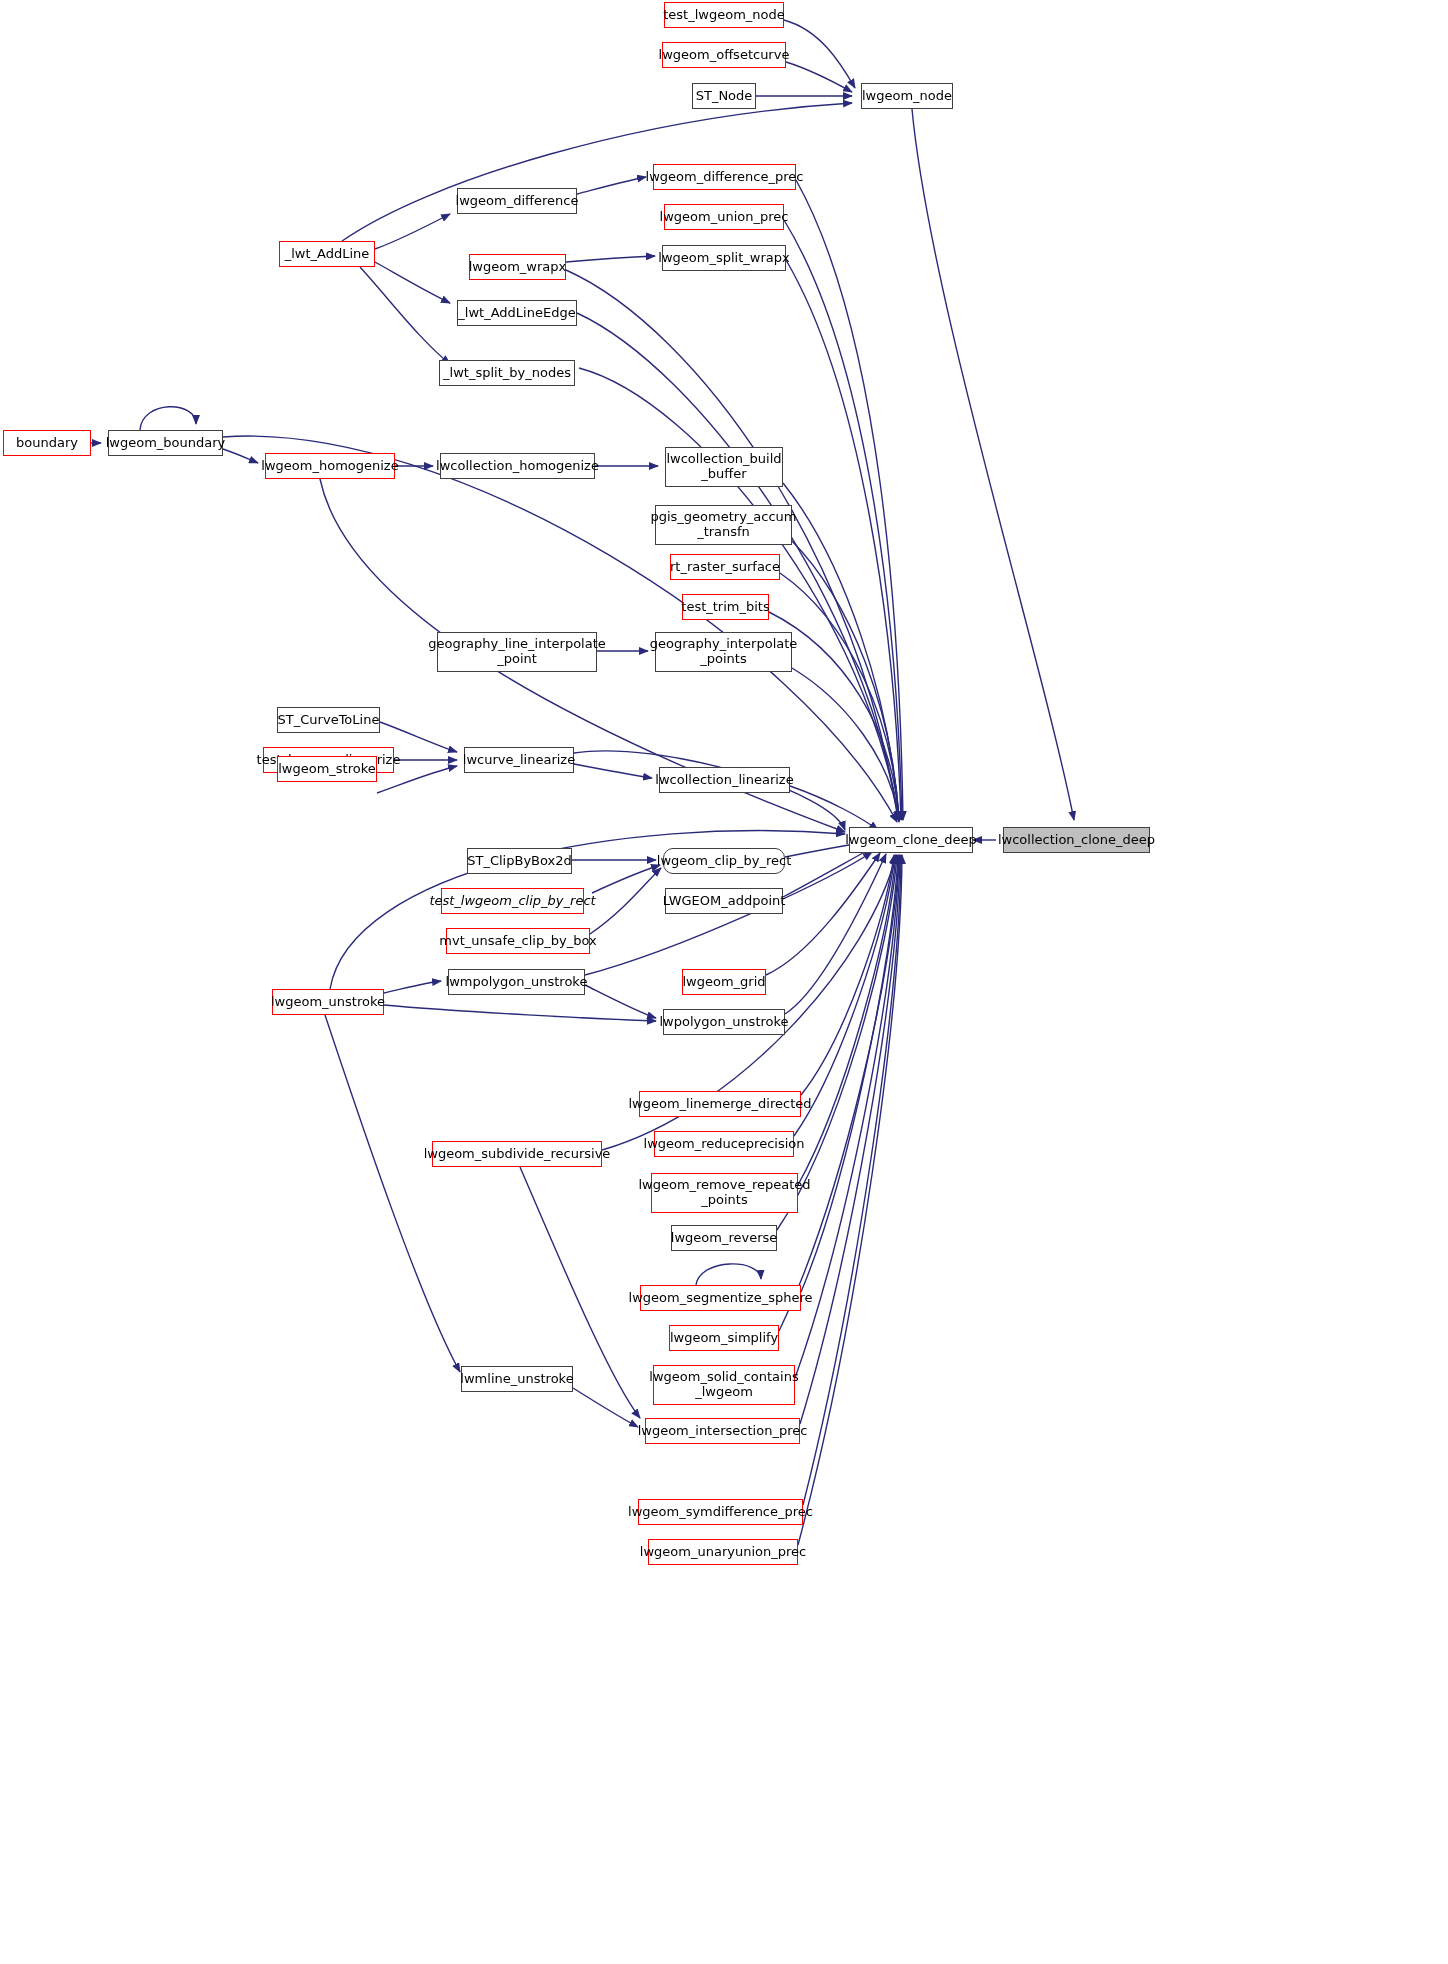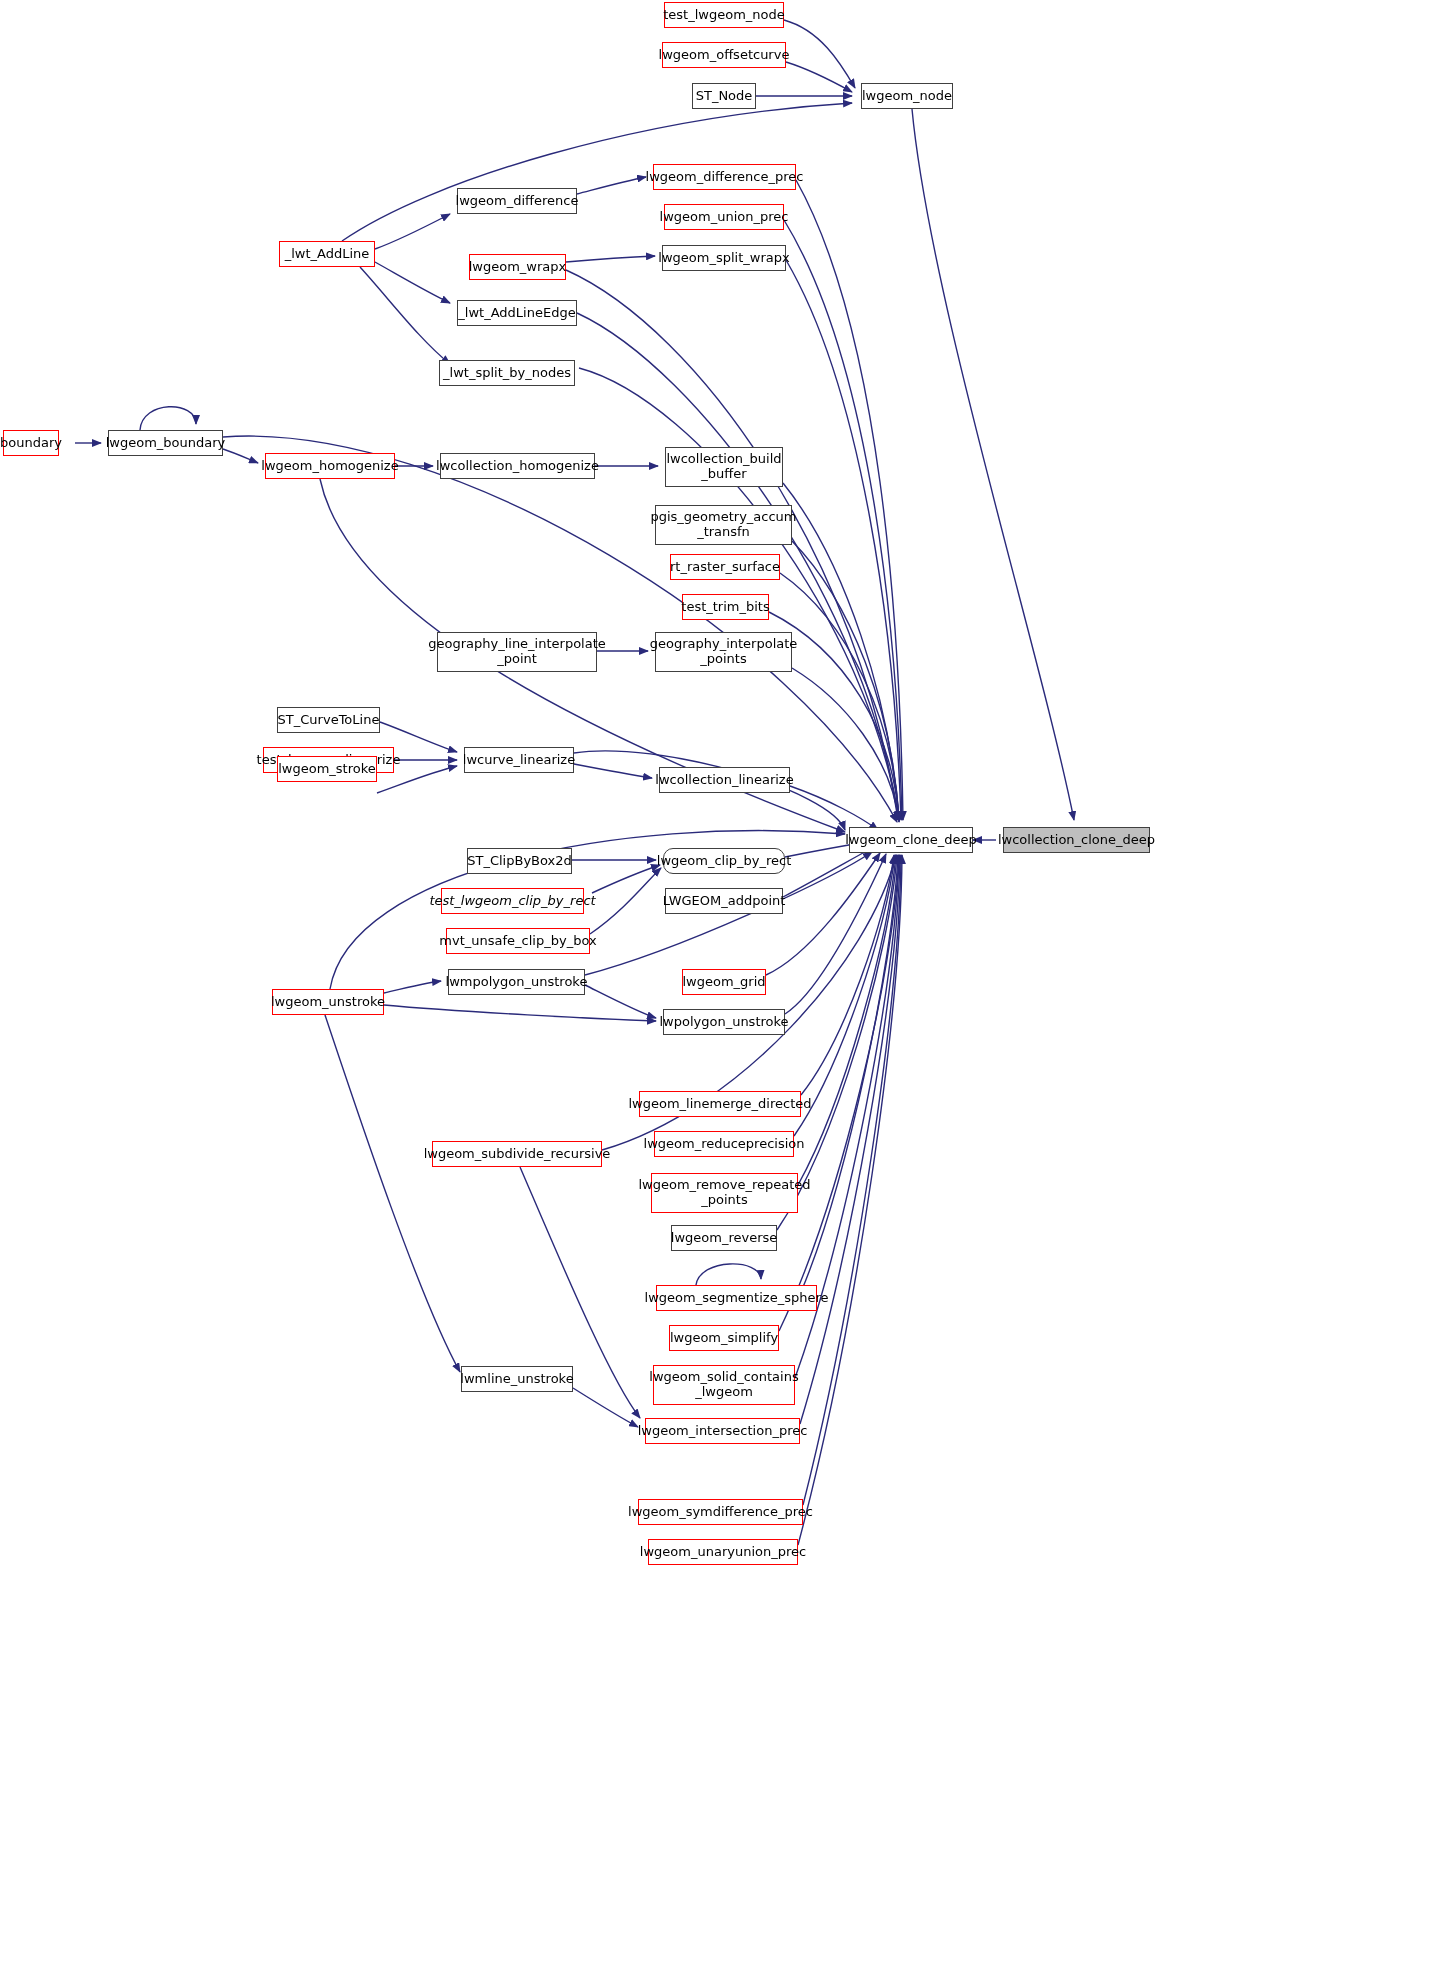--- a/index.html
+++ b/index.html
@@ -115,21 +115,21 @@
       <div class="node dark" style="left: 692px; top: 83px; width: 64px; height: 26px;">ST_Node</div>
       <div class="node dark" style="left: 861px; top: 83px; width: 92px; height: 26px;">lwgeom_node</div>
       <div class="node red" style="left: 653px; top: 164px; width: 143px; height: 26px;">lwgeom_difference_prec</div>
       <div class="node dark" style="left: 457px; top: 188px; width: 120px; height: 26px;">lwgeom_difference</div>
       <div class="node red" style="left: 664px; top: 204px; width: 120px; height: 26px;">lwgeom_union_prec</div>
       <div class="node red" style="left: 279px; top: 241px; width: 96px; height: 26px;">_lwt_AddLine</div>
       <div class="node dark" style="left: 662px; top: 245px; width: 124px; height: 26px;">lwgeom_split_wrapx</div>
       <div class="node red" style="left: 469px; top: 254px; width: 97px; height: 26px;">lwgeom_wrapx</div>
       <div class="node dark" style="left: 457px; top: 300px; width: 120px; height: 26px;">_lwt_AddLineEdge</div>
       <div class="node dark" style="left: 439px; top: 360px; width: 136px; height: 26px;">_lwt_split_by_nodes</div>
-      <div class="node red" style="left: 3px; top: 430px; width: 56px; height: 26px;">boundary</div>
+      <div class="node red" style="left: 3px; top: 430px; width: 88px; height: 26px;">boundary</div>
       <div class="node dark" style="left: 108px; top: 430px; width: 115px; height: 26px;">lwgeom_boundary</div>
       <div class="node red" style="left: 265px; top: 453px; width: 130px; height: 26px;">lwgeom_homogenize</div>
       <div class="node dark" style="left: 440px; top: 453px; width: 155px; height: 26px;">lwcollection_homogenize</div>
       <div class="node dark" style="left: 665px; top: 447px; width: 118px; height: 40px;">lwcollection_build
 _buffer</div>
       <div class="node dark" style="left: 655px; top: 505px; width: 137px; height: 40px;">pgis_geometry_accum
 _transfn</div>
       <div class="node red" style="left: 670px; top: 554px; width: 110px; height: 26px;">rt_raster_surface</div>
       <div class="node red" style="left: 682px; top: 594px; width: 87px; height: 26px;">test_trim_bits</div>
       <div class="node dark" style="left: 437px; top: 632px; width: 160px; height: 40px;">geography_line_interpolate
@@ -151,21 +151,21 @@
       <div class="node dark" style="left: 448px; top: 969px; width: 137px; height: 26px;">lwmpolygon_unstroke</div>
       <div class="node red" style="left: 682px; top: 969px; width: 84px; height: 26px;">lwgeom_grid</div>
       <div class="node red" style="left: 272px; top: 989px; width: 112px; height: 26px;">lwgeom_unstroke</div>
       <div class="node dark" style="left: 663px; top: 1009px; width: 122px; height: 26px;">lwpolygon_unstroke</div>
       <div class="node red" style="left: 639px; top: 1091px; width: 162px; height: 26px;">lwgeom_linemerge_directed</div>
       <div class="node red" style="left: 654px; top: 1131px; width: 140px; height: 26px;">lwgeom_reduceprecision</div>
       <div class="node red" style="left: 432px; top: 1141px; width: 170px; height: 26px;">lwgeom_subdivide_recursive</div>
       <div class="node red" style="left: 651px; top: 1173px; width: 147px; height: 40px;">lwgeom_remove_repeated
 _points</div>
       <div class="node dark" style="left: 671px; top: 1225px; width: 106px; height: 26px;">lwgeom_reverse</div>
-      <div class="node red" style="left: 640px; top: 1285px; width: 161px; height: 26px; margin-left: 16px;">lwgeom_segmentize_sphere</div>
+      <div class="node red" style="left: 640px; top: 1285px; width: 161px; height: 26px;">lwgeom_segmentize_sphere</div>
       <div class="node red" style="left: 669px; top: 1325px; width: 110px; height: 26px;">lwgeom_simplify</div>
       <div class="node red" style="left: 653px; top: 1365px; width: 142px; height: 40px;">lwgeom_solid_contains
 _lwgeom</div>
       <div class="node dark" style="left: 461px; top: 1366px; width: 112px; height: 26px;">lwmline_unstroke</div>
       <div class="node red" style="left: 645px; top: 1418px; width: 155px; height: 26px;">lwgeom_intersection_prec</div>
       <div class="node red" style="left: 638px; top: 1499px; width: 165px; height: 26px;">lwgeom_symdifference_prec</div>
       <div class="node red" style="left: 648px; top: 1539px; width: 150px; height: 26px;">lwgeom_unaryunion_prec</div>
     </div>
 </div>
 

